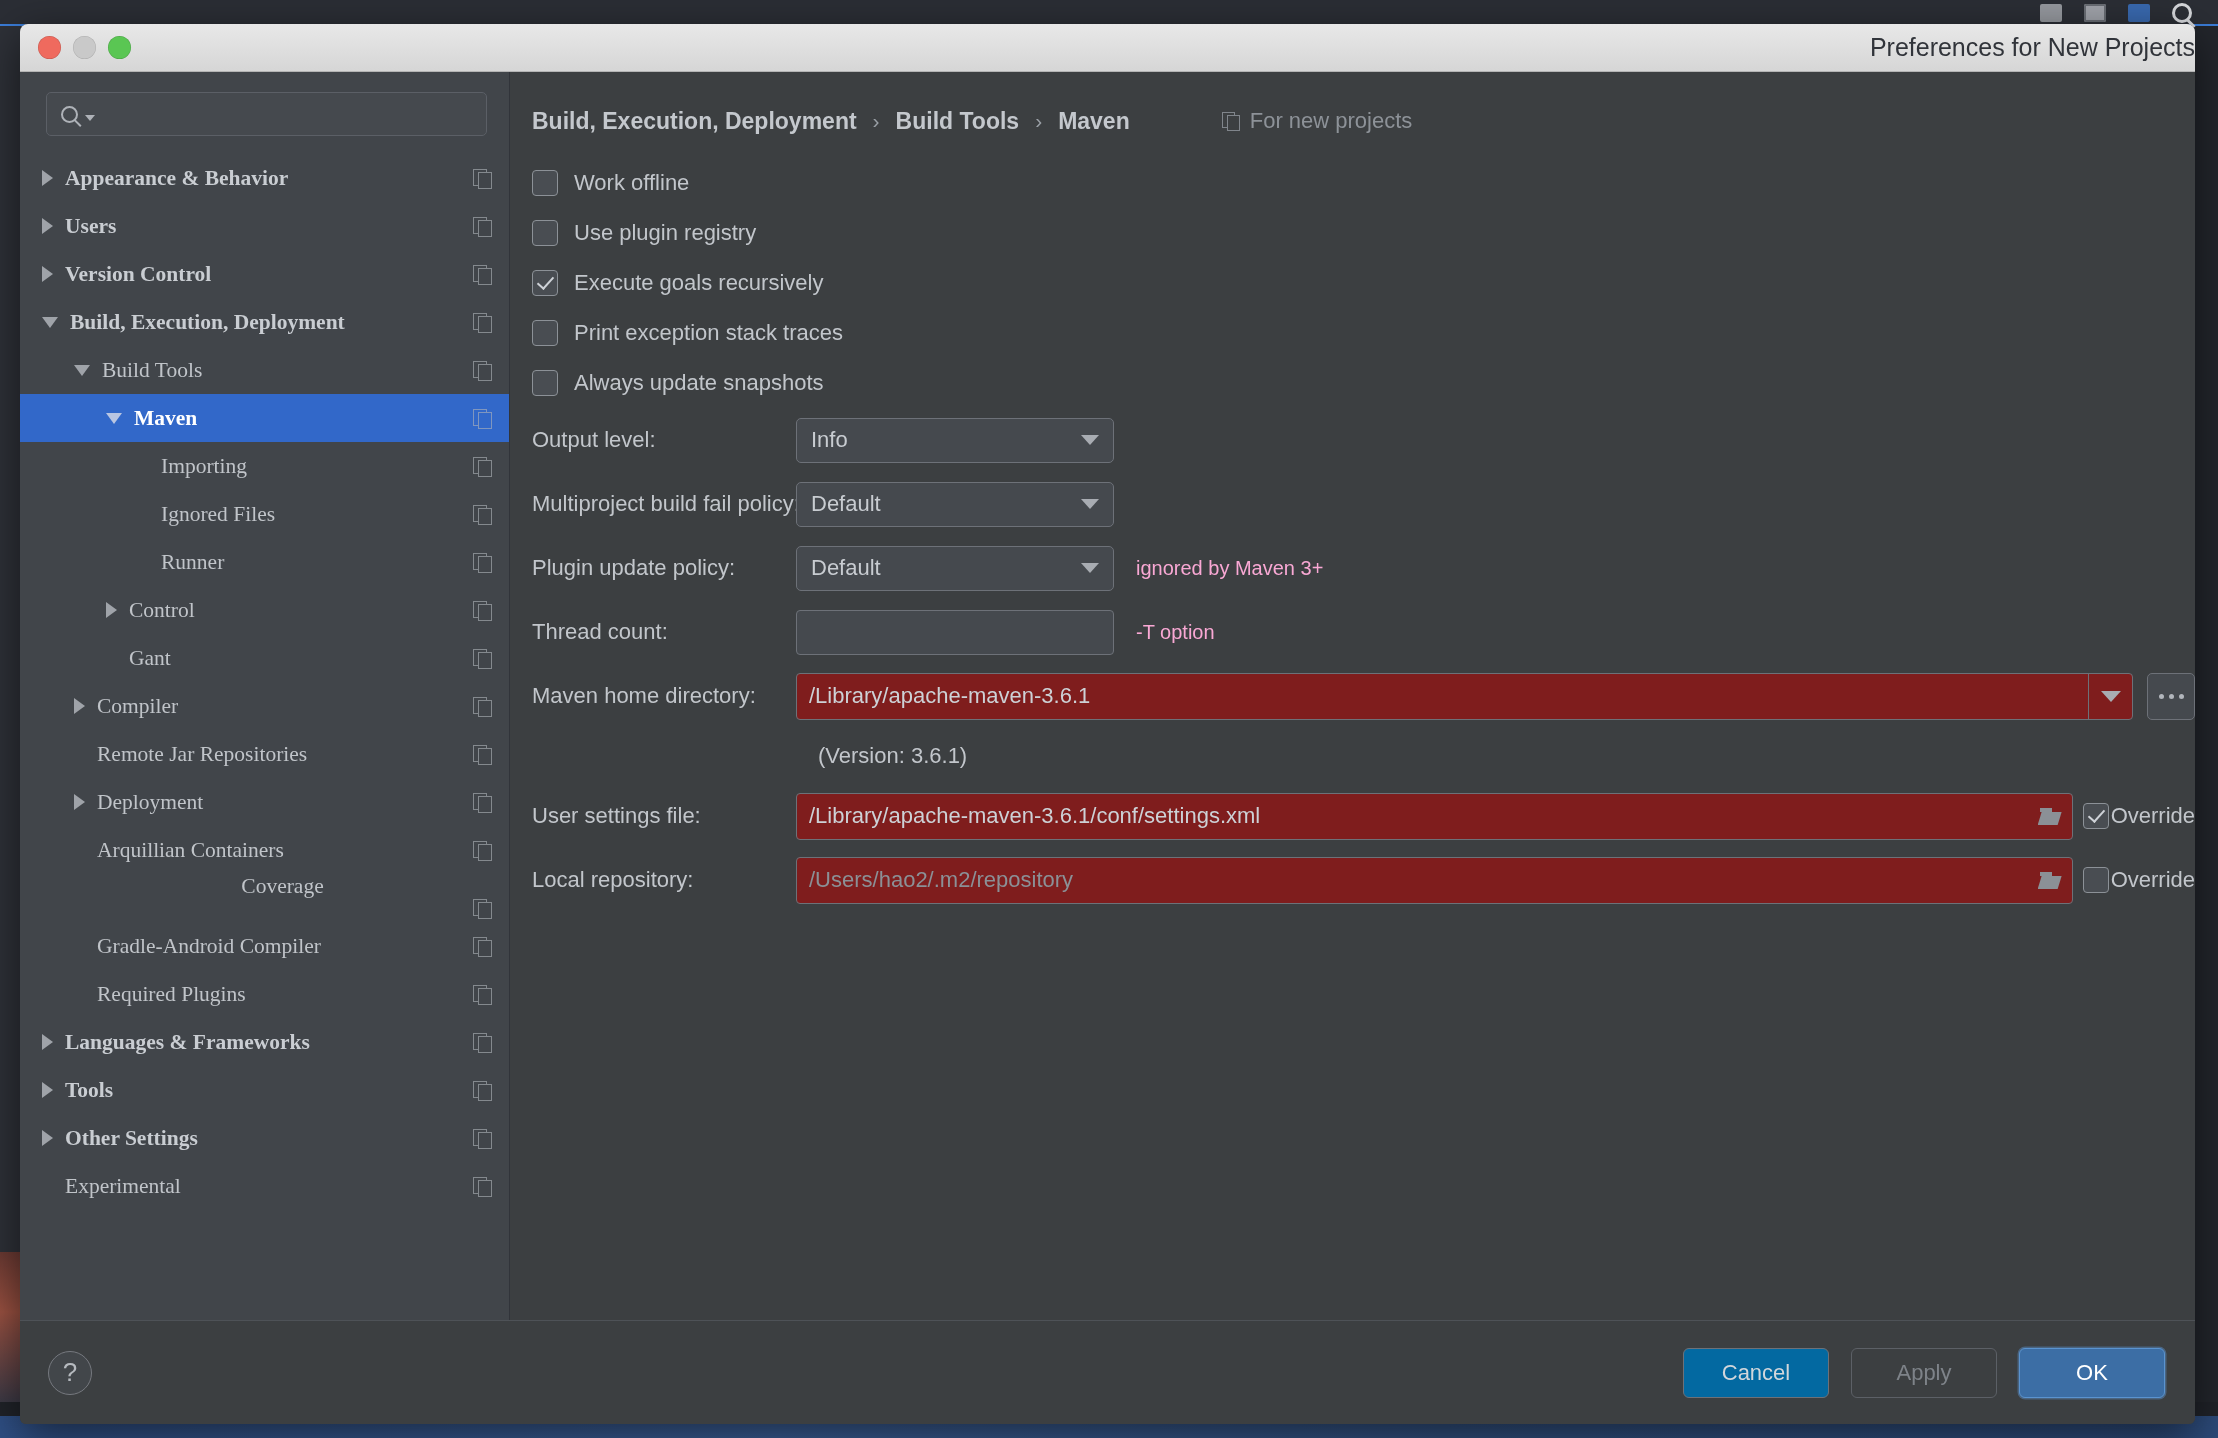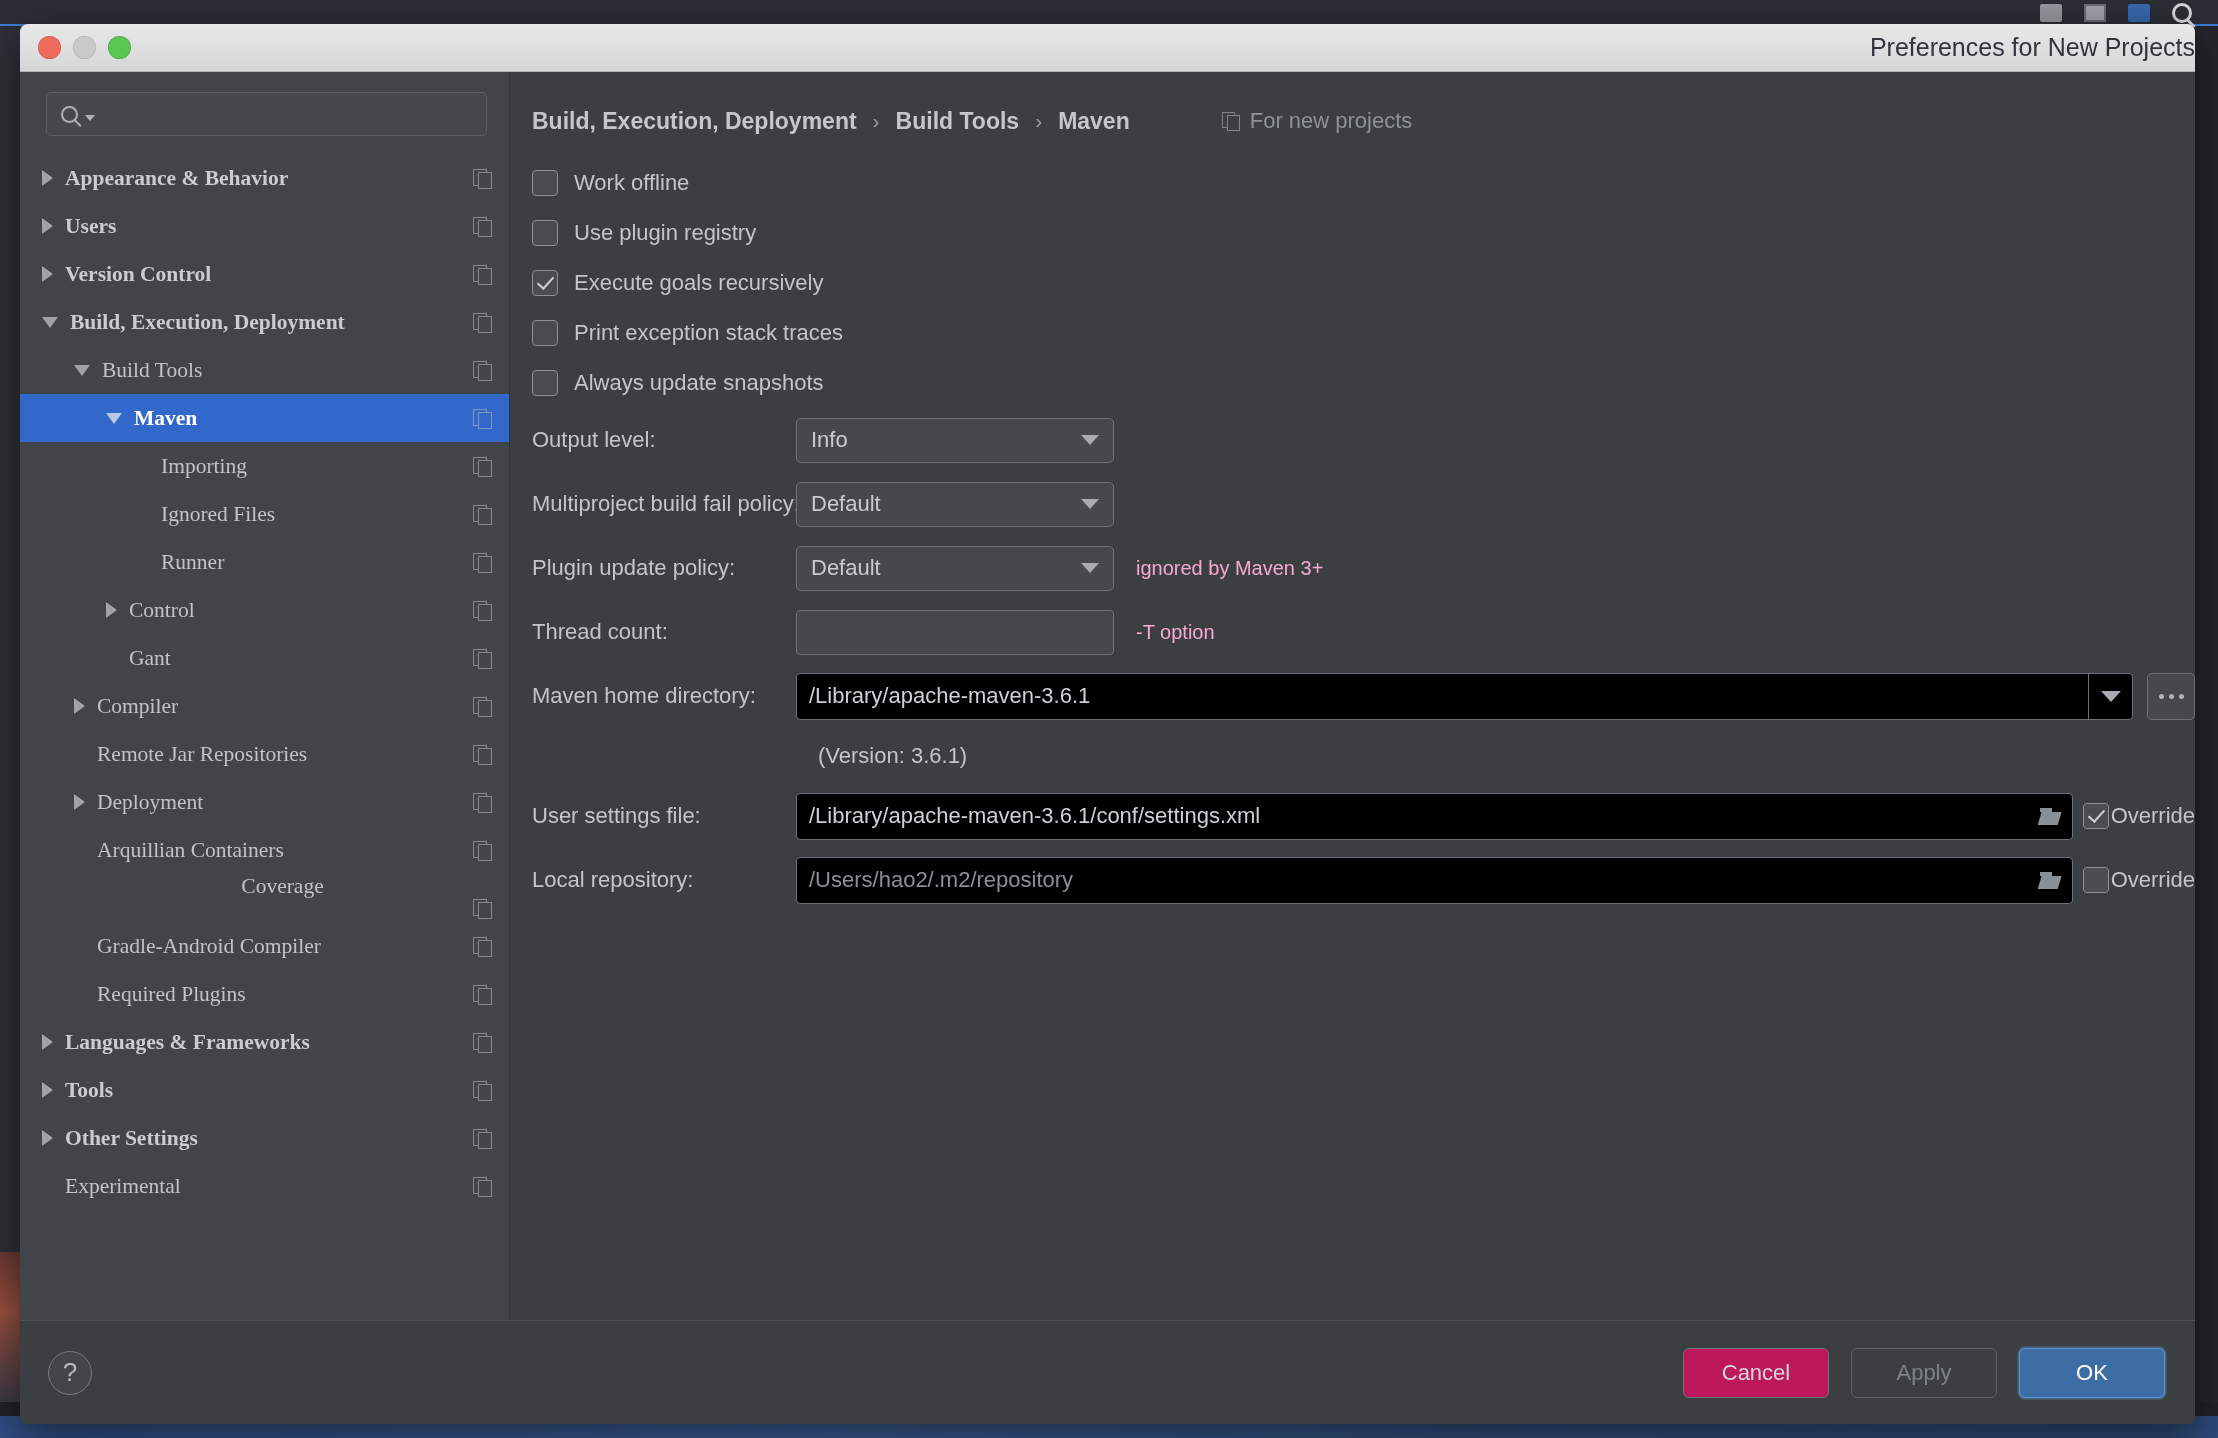--- a/index.html
+++ b/index.html
@@ -219,21 +219,21 @@
   }
   .hint { font-size: 20px; color: #f9a8d4; margin-left: 22px; white-space: nowrap; }
   .textfield {
     width: 318px; height: 45px; flex: 0 0 auto;
     background: #45494e; border: 1px solid #6d7178; border-radius: 4px;
   }
 
   
   .path-row { display: flex; align-items: center; height: 64px; }
   .path-input {
-    height: 47px; background: #000000; border: 1px solid #6d7178;
+    height: 47px; background: #7f1d1d; border: 1px solid #6d7178;
     border-radius: 4px; display: flex; align-items: center;
     font-size: 22px; color: #cdd1d6; padding-left: 12px; position: relative;
   }
   .path-input.dim { color: #8b9096; }
   .combo-arrow-btn {
     width: 44px; flex: 0 0 44px; height: 100%;
     border-left: 1px solid #6d7178;
     display: flex; align-items: center; justify-content: center;
     margin-left: auto;
   }
@@ -284,21 +284,21 @@
   .help-btn {
     width: 44px; height: 44px; border-radius: 50%;
     border: 1.6px solid #76797f; background: #42464a;
     display: flex; align-items: center; justify-content: center;
     color: #b6babf; font-size: 26px;
   }
   .footer-spacer { flex: 1; }
   .btn {
     height: 50px; min-width: 146px; padding: 0 26px; border-radius: 6px;
     font-size: 22px; display: flex; align-items: center; justify-content: center;
-    margin-left: 22px; border: 1px solid #6d7178; background: #be185d; color: #d2d6db;
+    margin-left: 22px; border: 1px solid #6d7178; background: #0369a1; color: #d2d6db;
   }
   .btn.disabled { background: #3c3f41; color: #7e8389; border-color: #5c6066; }
   .btn.primary {
     background: #3c6ea5; border: 1px solid #5a93cf; color: #ffffff;
     box-shadow: 0 0 0 1.5px rgba(90,147,207,.45);
   }
 </style>
 </head>
 <body>
 

